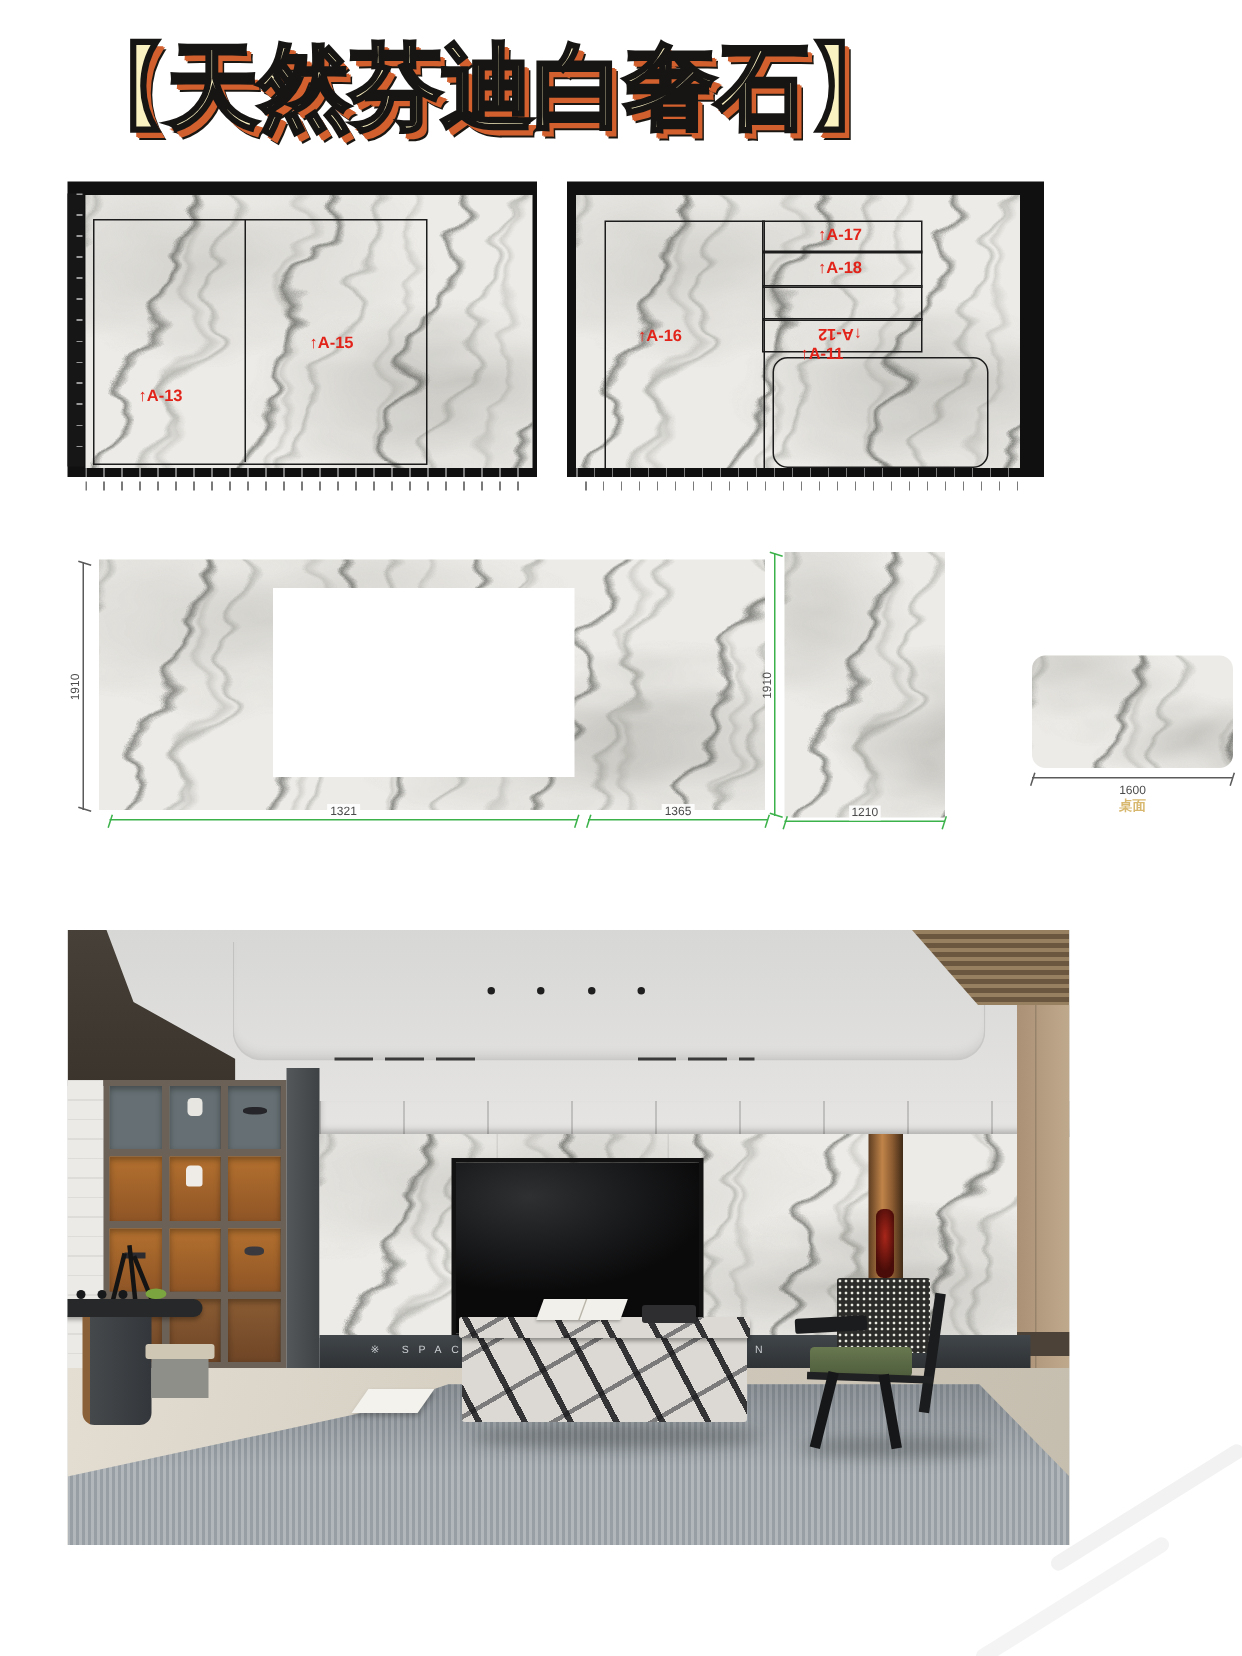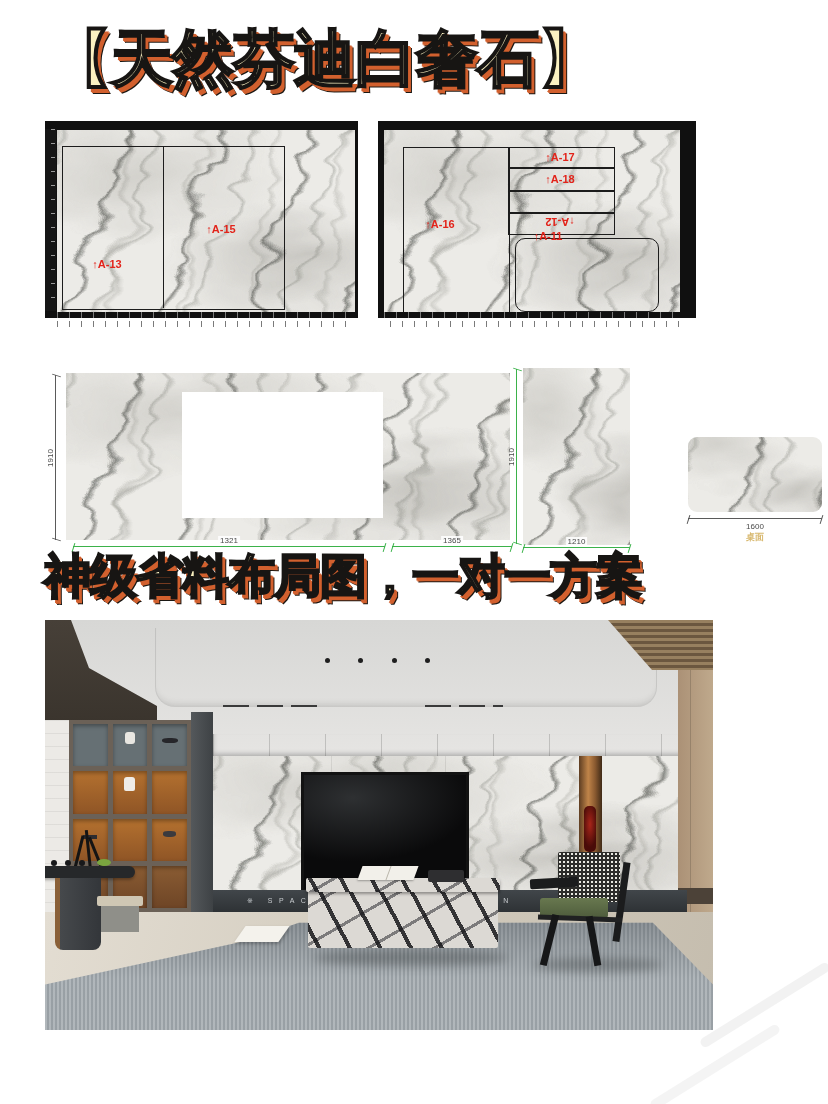--- a/index.html
+++ b/index.html
@@ -146,21 +146,20 @@
   </div>
 
   <div class="marble" style="left:688px;top:437px;width:134px;height:75px;border-radius:9px;">
     <i></i>
   </div>
   <div class="dimh dk" style="left:688px;top:518px;width:134px;">
     <span class="dlab below">1600</span>
   </div>
   <div class="caption-tan" style="left:688px;top:531px;width:134px;">桌面</div>
 
-  <div class="headline" style="left:44px;top:552px;font-size:47px;">神级省料布局图，一对一方案</div>
 
   <div class="photo" style="left:45px;top:620px;width:668px;height:410px;">
 
     <div class="abs" style="left:0;top:0;width:668px;height:140px;background:linear-gradient(180deg,#d7d7d5,#e6e5e3);"></div>
     <div class="abs" style="left:110px;top:8px;width:500px;height:78px;border:1px solid rgba(0,0,0,.10);border-top:none;border-radius:0 0 20px 20px;box-shadow:inset 0 -7px 9px -7px rgba(0,0,0,.18);"></div>
     <div class="abs" style="left:280px;top:38px;width:5px;height:5px;border-radius:50%;background:#1f1f1f;"></div>
     <div class="abs" style="left:313px;top:38px;width:5px;height:5px;border-radius:50%;background:#1f1f1f;"></div>
     <div class="abs" style="left:347px;top:38px;width:5px;height:5px;border-radius:50%;background:#1f1f1f;"></div>
     <div class="abs" style="left:380px;top:38px;width:5px;height:5px;border-radius:50%;background:#1f1f1f;"></div>
     <div class="abs" style="left:178px;top:85px;width:97px;height:2px;background:repeating-linear-gradient(90deg,#3a3a3a 0 26px,transparent 26px 34px);"></div>

